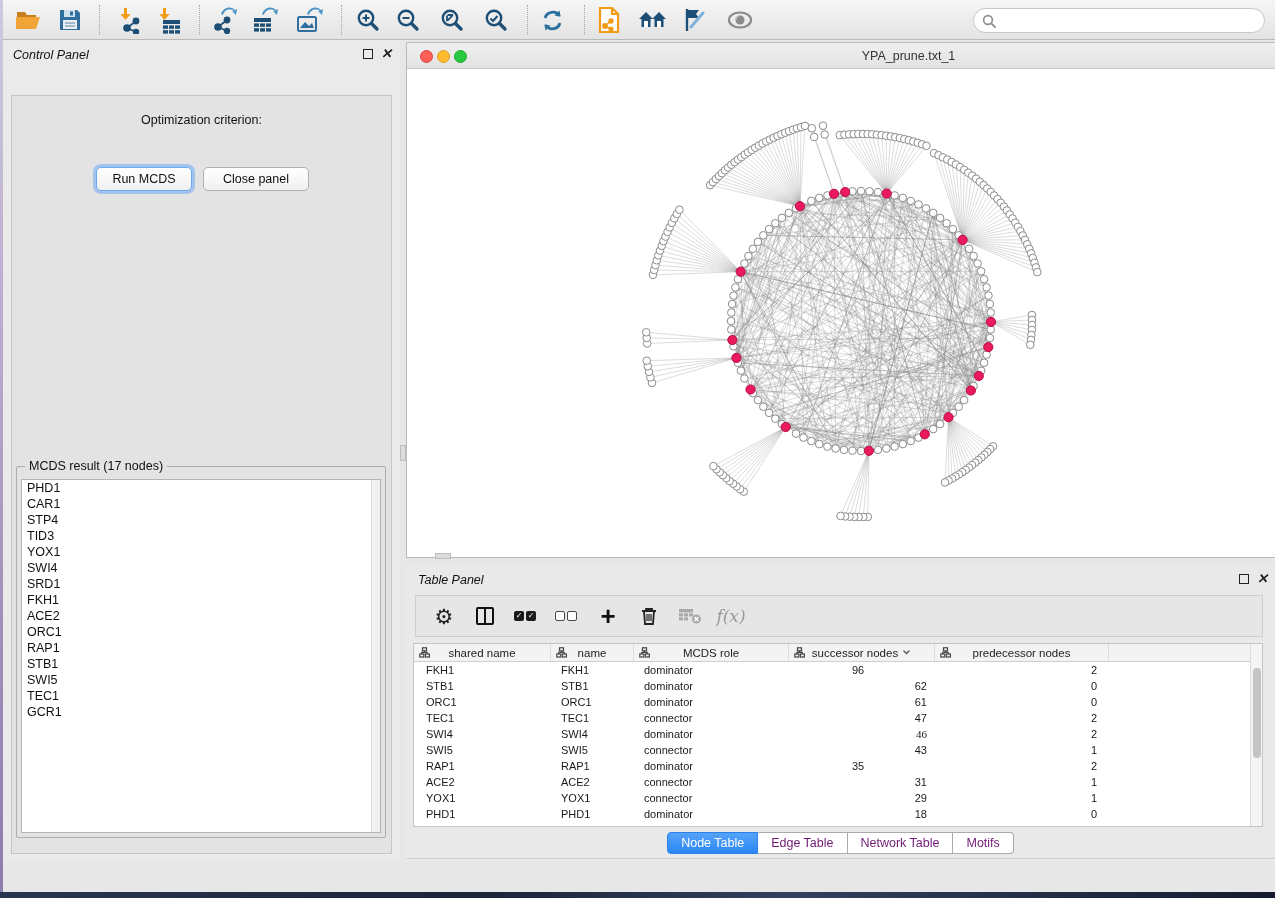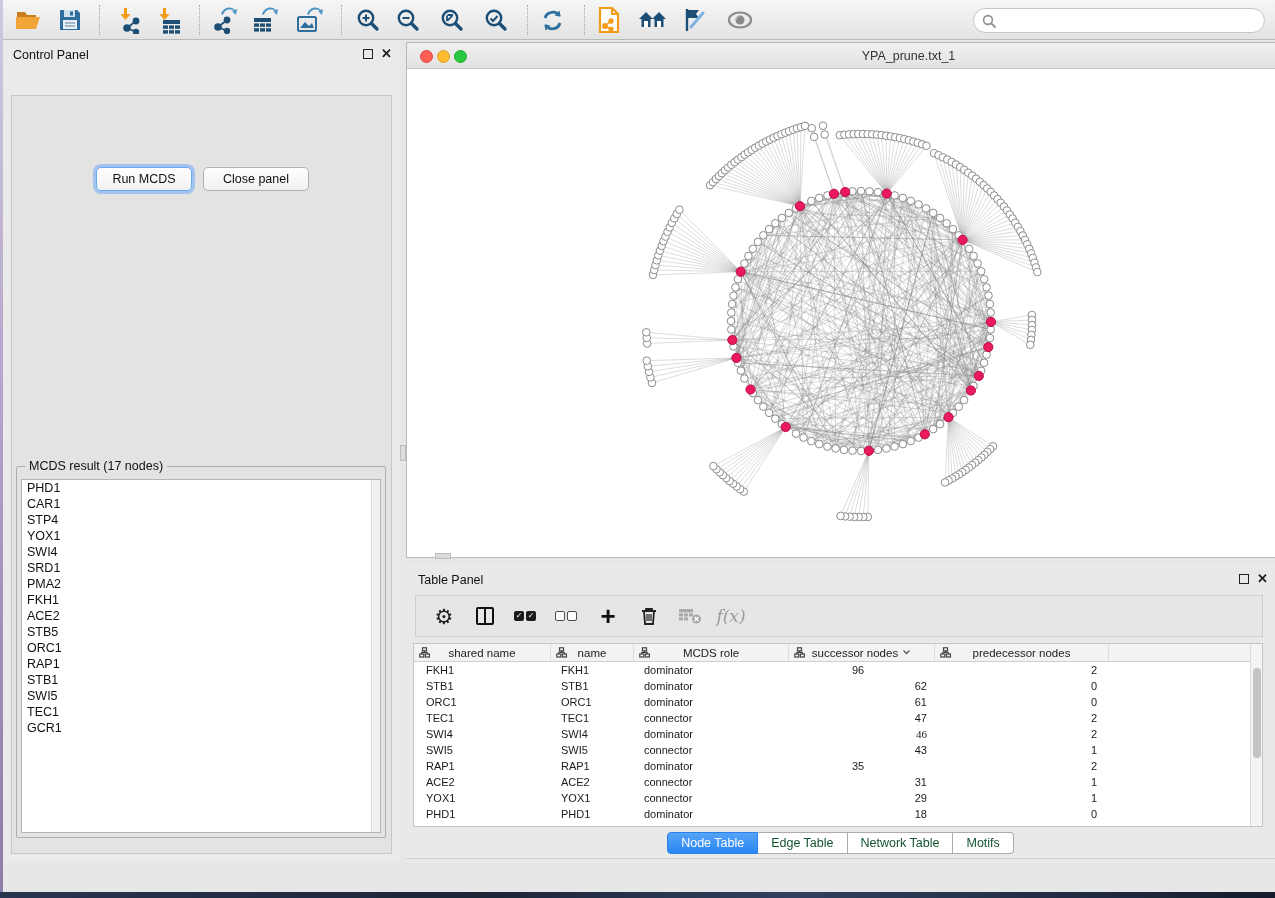--- a/index.html
+++ b/index.html
@@ -16,21 +16,21 @@
     background:linear-gradient(180deg,#f6f6f6,#e3e3e3); border-bottom:1px solid #b9b9b9; }
   .tbtn { position:absolute; top:2px; width:36px; height:36px; display:flex;
     align-items:center; justify-content:center; border-radius:4px; }
   .tsep { position:absolute; top:5px; height:30px; width:0; border-left:1px dotted #a5a5a5; }
   .search-wrap { position:absolute; top:8px; height:25px; background:#fff;
     border:1px solid #c6c6c6; border-radius:13px; display:flex; align-items:center; padding:0 8px; }
   .search-wrap input { border:none; outline:none; flex:1; font-size:12px; background:transparent; margin-left:5px; }
 
   
   .control-panel { position:absolute; left:0; top:40px; width:397px; height:822px; background:#eaeaea; }
-  .panel-title-row { position:absolute; left:0; top:0; width:100%; height:28px; }
+  .panel-title-row { position:absolute; left:0; top:0; width:100%; height:28px;font-style:italic; }
   .panel-title { position:absolute; left:10px; top:8px; font-size:12.5px; color:#111; }
   .float-ic { position:absolute; top:9px; width:10px; height:10px; border:1.5px solid #222; }
   .close-ic { position:absolute; top:6px; font-size:13px; font-weight:bold; color:#222; }
   .cp-tabs { position:absolute; top:33px; left:0; width:100%; display:flex; justify-content:center; }
   .cp-tab { height:22px; line-height:20px; text-align:center; font-size:12.5px; background:#fff;
     border:1px solid #a9a9a9; border-left:none; color:#111; padding:0 14px; }
   .cp-tab:first-child { border-left:1px solid #a9a9a9; border-radius:4px 0 0 4px; }
   .cp-tab:last-child { border-radius:0 4px 4px 0; }
   .cp-tab.active { background:linear-gradient(180deg,#58a5f8,#2c88f4); color:#fff;
     border-color:#2c80e8; border-radius:4px; }
@@ -88,21 +88,21 @@
     background:#fff; border:1px solid #c5c5c5; }
   .tbl-head { display:flex; height:18px; background:#f3f3f3; border-bottom:1px solid #cfcfcf; }
   .th { position:relative; display:flex; align-items:center; justify-content:center;
     font-size:11.5px; color:#222; border-right:1px solid #dcdcdc; gap:4px; }
   .th .mini { position:absolute; left:5px; top:3px; }
   .tr { display:flex; height:16px; }
   .td { font-size:11px; color:#1a1a1a; line-height:16px; white-space:nowrap; overflow:hidden; }
   .tbl-scroll { position:absolute; right:0; top:0; bottom:0; width:12px; background:#f4f4f4; border-left:1px solid #dcdcdc; }
   .tbl-thumb { position:absolute; left:1.5px; width:8px; top:24px; height:90px; background:#c3c3c3; border-radius:4px; }
   .bottom-tabs { position:absolute; left:0; top:267px; width:100%; display:flex; justify-content:center; }
-  .bt-tab { height:22px; line-height:20px; font-size:12.5px; background:#fff; color:#14532d;
+  .bt-tab { height:22px; line-height:20px; font-size:12.5px; background:#fff; color:#701a75;
     border:1px solid #ababab; border-left:none; padding:0 13px; }
   .bt-tab:first-child { border-left:1px solid #ababab; border-radius:4px 0 0 4px; }
   .bt-tab:last-child { border-radius:0 4px 4px 0; }
   .bt-tab.active { background:linear-gradient(180deg,#55a3f8,#2a87f4); color:#fff; border-color:#2a80e8; }
   .tp-divider { position:absolute; left:0; top:293px; width:100%; border-top:1px solid #cfcfcf; }
 
   
   .statusbar { position:absolute; left:0; bottom:0; width:100%; height:30px;
     background:#e9e9e9; border-top:1px solid #c9c9c9; }
   .list-btn { position:absolute; left:10px; top:4px; width:29px; height:23px; background:#fff;
@@ -276,35 +276,35 @@
     </div>
   </div>
 
   <div class="control-panel">
     <div class="panel-title-row">
       <span class="panel-title">Control Panel</span>
       <span class="float-ic" style="left:360px"></span>
       <span class="close-ic" style="left:378px">✕</span>
     </div>
     <div class="cp-content">
+      <div class="opt-label">Optimization criterion:</div>
       <div class="cp-btn run">Run MCDS</div>
       <div class="cp-btn close">Close panel</div>
       <div class="mcds-box">
         <div class="mcds-legend">MCDS result (17 nodes)</div>
         <div class="mcds-list" id="mcds-list">
             <div class="mcds-item">PHD1</div>
             <div class="mcds-item">CAR1</div>
             <div class="mcds-item">STP4</div>
+            <div class="mcds-item">TID3</div>
             <div class="mcds-item">YOX1</div>
             <div class="mcds-item">SWI4</div>
             <div class="mcds-item">SRD1</div>
-            <div class="mcds-item">PMA2</div>
             <div class="mcds-item">FKH1</div>
             <div class="mcds-item">ACE2</div>
-            <div class="mcds-item">STB5</div>
             <div class="mcds-item">ORC1</div>
             <div class="mcds-item">RAP1</div>
             <div class="mcds-item">STB1</div>
             <div class="mcds-item">SWI5</div>
             <div class="mcds-item">TEC1</div>
             <div class="mcds-item">GCR1</div>
             <div class="mcds-track"></div>
           </div>
       </div>
     </div>

